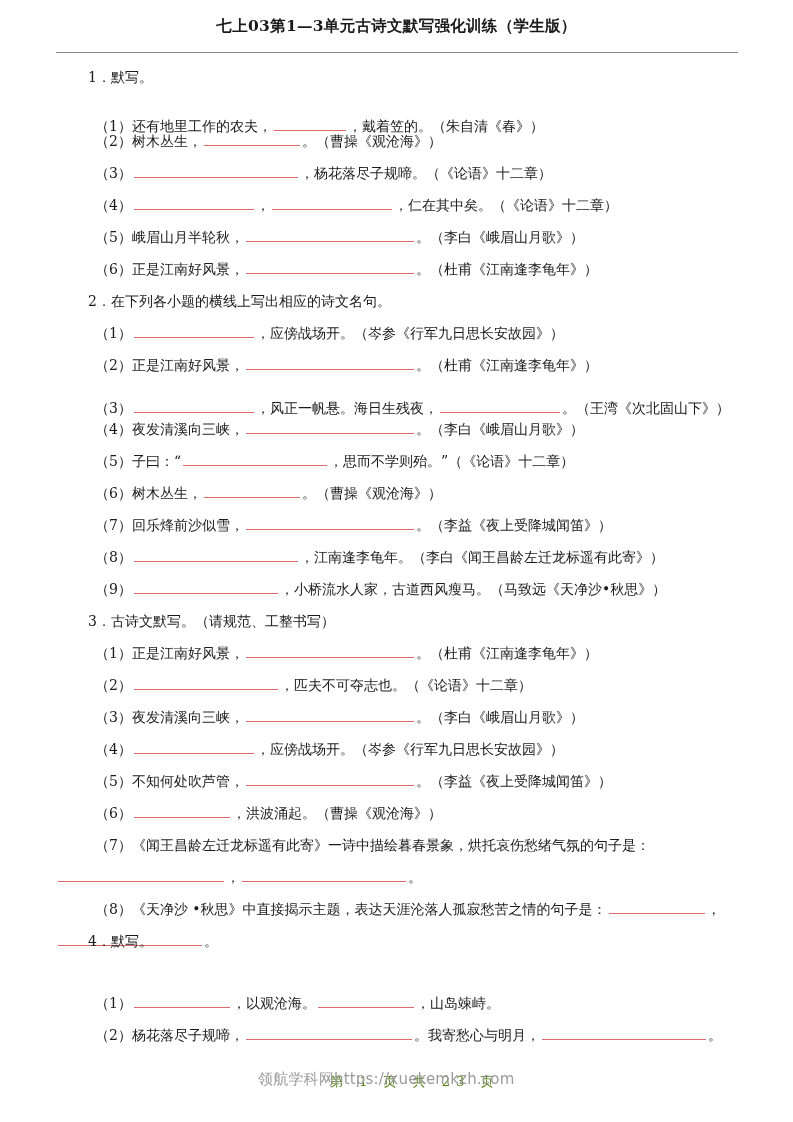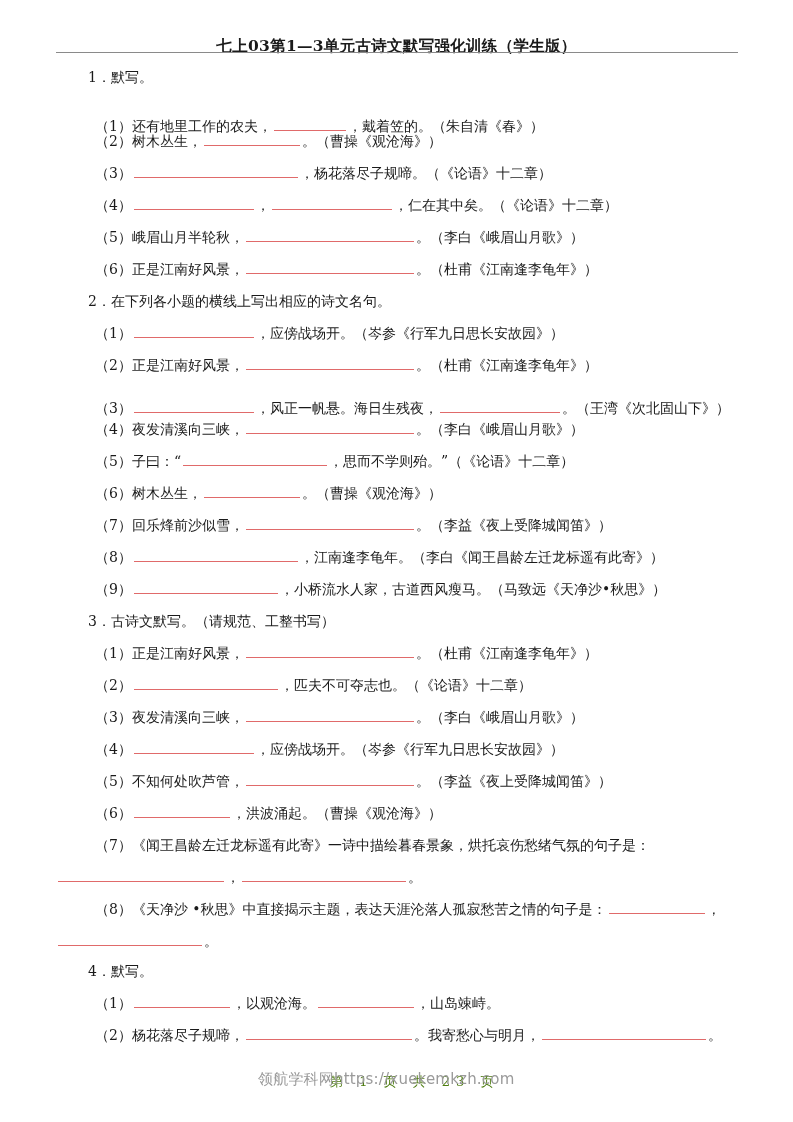--- a/index.html
+++ b/index.html
@@ -1,18 +1,18 @@
 <!DOCTYPE html>
 <html><head>
 <meta charset="utf-8">
 <style>
   html, body { margin: 0; padding: 0; background: #ffffff; }
   body { width: 793px; height: 1122px; position: relative; overflow: hidden;
          font-family: "DejaVu Serif", "Liberation Serif", serif; color: #1a1a1a; }
-  .header-title { position: absolute; top: 36px; left: 0; width: 793px; text-align: center;
+  .header-title { position: absolute; top: 16px; left: 0; width: 793px; text-align: center;
                   font-size: 15.5px; font-weight: bold; letter-spacing: 0.3px; }
   .header-rule { position: absolute; top: 52px; left: 56px; width: 682px; height: 0;
                  border-top: 1.5px solid #8a8a8a; }
   .content { position: absolute; top: 62px; left: 0; width: 793px; }
   .line { position: absolute; left: 0; white-space: nowrap; font-size: 14px; line-height: 20px; }
   .q-head { left: 88px; }
   .item { left: 95px; }
   .blank { display: inline-block; border-bottom: 1px solid #e06a6a; height: 14px; vertical-align: baseline; margin: 0 2px; }
   .watermark { position: absolute; top: 1070px; left: 258px; font-family: "DejaVu Sans", sans-serif;
                font-size: 15px; color: #9a9a9a; letter-spacing: 0.2px; }
@@ -46,19 +46,19 @@
     <div class="line item" style="top: 581px;"><span>（1）正是江南好风景，</span><span class="blank" style="width: 168px; border-bottom-color: rgb(224, 106, 106);"></span><span>。（杜甫《江南逢李龟年》）</span></div>
     <div class="line item" style="top: 613px;"><span>（2）</span><span class="blank" style="width: 144px; border-bottom-color: rgb(224, 106, 106);"></span><span>，匹夫不可夺志也。（《论语》十二章）</span></div>
     <div class="line item" style="top: 645px;"><span>（3）夜发清溪向三峡，</span><span class="blank" style="width: 168px; border-bottom-color: rgb(224, 106, 106);"></span><span>。（李白《峨眉山月歌》）</span></div>
     <div class="line item" style="top: 677px;"><span>（4）</span><span class="blank" style="width: 120px; border-bottom-color: rgb(224, 106, 106);"></span><span>，应傍战场开。（岑参《行军九日思长安故园》）</span></div>
     <div class="line item" style="top: 709px;"><span>（5）不知何处吹芦管，</span><span class="blank" style="width: 168px; border-bottom-color: rgb(224, 106, 106);"></span><span>。（李益《夜上受降城闻笛》）</span></div>
     <div class="line item" style="top: 741px;"><span>（6）</span><span class="blank" style="width: 96px; border-bottom-color: rgb(224, 106, 106);"></span><span>，洪波涌起。（曹操《观沧海》）</span></div>
     <div class="line item" style="top: 773px; left: 95px;"><span>（7）《闻王昌龄左迁龙标遥有此寄》一诗中描绘暮春景象，烘托哀伤愁绪气氛的句子是：</span></div>
     <div class="line item" style="top: 805px; left: 56px;"><span class="blank" style="width: 166px; border-bottom-color: rgb(224, 106, 106);"></span><span>，</span><span class="blank" style="width: 164px; border-bottom-color: rgb(224, 106, 106);"></span><span>。</span></div>
     <div class="line item" style="top: 837px; left: 95px;"><span>（8）《天净沙 •秋思》中直接揭示主题，表达天涯沦落人孤寂愁苦之情的句子是：</span><span class="blank" style="width: 96px; border-bottom-color: rgb(224, 106, 106);"></span><span>，</span></div>
     <div class="line item" style="top: 869px; left: 56px;"><span class="blank" style="width: 144px; border-bottom-color: rgb(224, 106, 106);"></span><span>。</span></div>
-    <div class="line q-head" style="top: 899px;">4．默写。</div>
+    <div class="line q-head" style="top: 869px;">4．默写。</div>
     <div class="line item" style="top: 931px;"><span>（1）</span><span class="blank" style="width: 96px; border-bottom-color: rgb(224, 106, 106);"></span><span>，以观沧海。</span><span class="blank" style="width: 96px; border-bottom-color: rgb(224, 106, 106);"></span><span>，山岛竦峙。</span></div>
     <div class="line item" style="top: 963px;"><span>（2）杨花落尽子规啼，</span><span class="blank" style="width: 166px; border-bottom-color: rgb(224, 106, 106);"></span><span>。我寄愁心与明月，</span><span class="blank" style="width: 164px; border-bottom-color: rgb(224, 106, 106);"></span><span>。</span></div>
   </div>
 
 <div class="pagenum">第 1 页 共 23 页</div>
 <div class="watermark">领航学科网https://xuekemkzh.com</div>
 
 </body></html>

